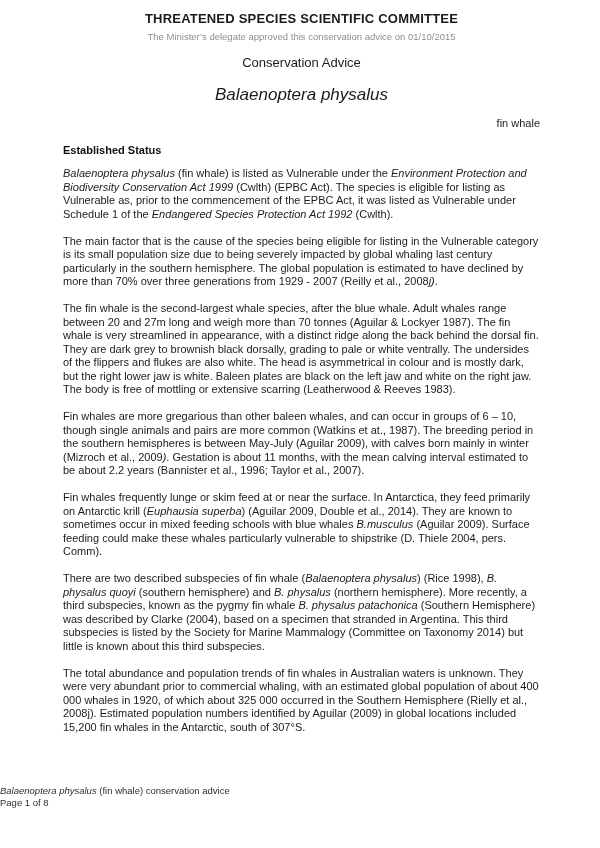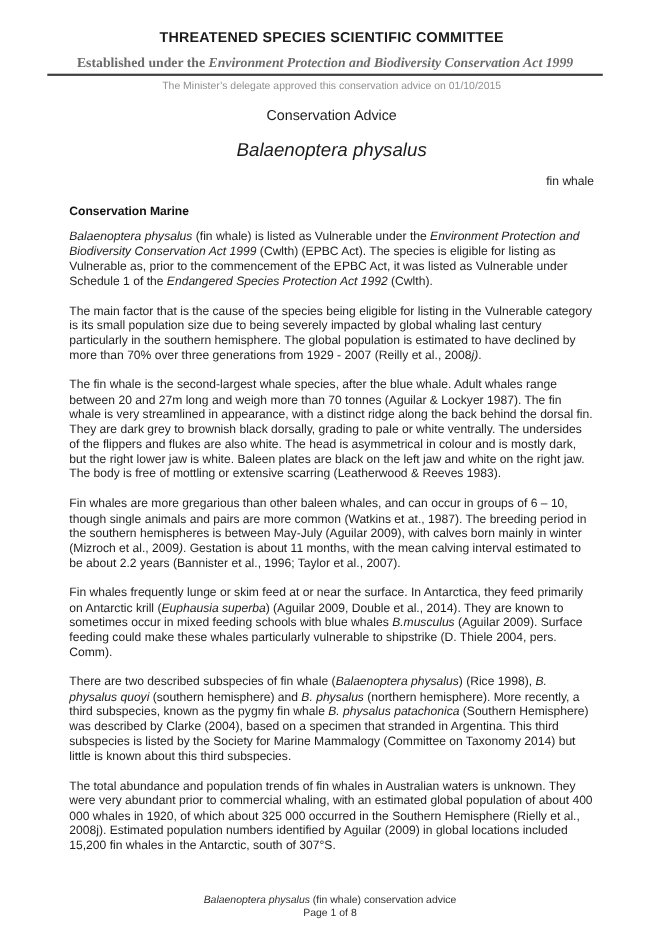--- a/index.html
+++ b/index.html
@@ -2,21 +2,21 @@
 <html><head>
 <meta charset="utf-8">
 <style>
   html, body { margin:0; padding:0; background:#ffffff; }
   .page {
     position: relative;
     width: 600px;
     height: 848px;
     box-sizing: border-box;
     background: #ffffff;
-    padding: 26px 60px 0 63px;
+    padding: 11px 60px 0 63px;
     font-family: "Liberation Sans", sans-serif;
     font-size: 11px;
     line-height: 13.5px;
     color: #1c1c1c;
     overflow: hidden;
   }
   .committee {
     text-align: center;
     font-weight: 700;
     font-size: 13px;
@@ -71,49 +71,45 @@
     margin: 13px 0 10px;
     color: #111111;
   }
   .section-heading.desc { margin: 13.5px 0 8px; }
   p.body-par { margin: 0 0 13.5px; }
   p.body-par em { font-style: italic; }
   .footer {
     position: absolute;
     left: 0;
     right: 0;
-    bottom: 12px;
-    text-align: center;
+    bottom: 40px;
     font-size: 9.5px;
     line-height: 11.5px;
     color: #2e2e2e;
   }
   .footer em { font-style: italic; }
 </style>
 </head>
 <body>
 
 <main class="page">
 
   <header>
     <div class="committee">THREATENED SPECIES SCIENTIFIC COMMITTEE</div>
-    <div class="established">
-      <span>Established under the </span><em>Environment Protection and Biodiversity Conservation Act 1999</em>
-    </div>
     <div class="approval">The Minister’s delegate approved this conservation advice on 01/10/2015</div>
   </header>
 
   <h1 class="doc-type">Conservation Advice</h1>
 
   <h2 class="species">Balaenoptera physalus</h2>
 
   <div class="common">fin whale</div>
 
   <section>
-    <h3 class="section-heading">Conservation Marine</h3>
+    <h3 class="section-heading">Established Status</h3>
     <p class="body-par"><em>Balaenoptera physalus</em> (fin whale) is listed as Vulnerable under the <em>Environment Protection and Biodiversity Conservation Act 1999</em> (Cwlth) (EPBC Act). The species is eligible for listing as Vulnerable as, prior to the commencement of the EPBC Act, it was listed as Vulnerable under Schedule 1 of the <em>Endangered Species Protection Act 1992</em> (Cwlth).</p>
     <p class="body-par">The main factor that is the cause of the species being eligible for listing in the Vulnerable category is its small population size due to being severely impacted by global whaling last century particularly in the southern hemisphere.  The global population is estimated to have declined by more than 70% over three generations from 1929 - 2007 (Reilly et al., 2008<em>j)</em>.</p>
   </section>
 
   <section>
     <p class="body-par">The fin whale is the second-largest whale species, after the blue whale. Adult whales range between 20 and 27m long and weigh more than 70 tonnes (Aguilar &amp; Lockyer 1987). The fin whale is very streamlined in appearance, with a distinct ridge along the back behind the dorsal fin. They are dark grey to brownish black dorsally, grading to pale or white ventrally. The undersides of the flippers and flukes are also white. The head is asymmetrical in colour and is mostly dark, but the right lower jaw is white. Baleen plates are black on the left jaw and white on the right jaw. The body is free of mottling or extensive scarring (Leatherwood &amp; Reeves 1983).</p>
     <p class="body-par">Fin whales are more gregarious than other baleen whales, and can occur in groups of 6 – 10, though single animals and pairs are more common (Watkins et at., 1987). The breeding period in the southern hemispheres is between May-July (Aguilar 2009), with calves born mainly in winter (Mizroch et al., 2009<em>)</em>. Gestation is about 11 months, with the mean calving interval estimated to be about 2.2 years (Bannister et al., 1996; Taylor et al., 2007).</p>
     <p class="body-par">Fin whales frequently lunge or skim feed at or near the surface. In Antarctica, they feed primarily on Antarctic krill (<em>Euphausia superba</em>) (Aguilar 2009, Double et al., 2014). They are known to sometimes occur in mixed feeding schools with blue whales <em>B.musculus</em> (Aguilar 2009). Surface feeding could make these whales particularly vulnerable to shipstrike (D. Thiele 2004, pers. Comm).</p>
     <p class="body-par">There are two described subspecies of fin whale (<em>Balaenoptera physalus</em>) (Rice 1998), <em>B. physalus quoyi</em>  (southern hemisphere) and <em>B. physalus</em> (northern hemisphere). More recently, a third subspecies, known as the pygmy fin whale <em>B. physalus patachonica</em> (Southern Hemisphere) was described by Clarke (2004), based on a specimen that stranded in Argentina. This third subspecies is listed by the Society for Marine Mammalogy (Committee on Taxonomy 2014) but little is known about this third subspecies.</p>
     <p class="body-par">The total abundance and population trends of fin whales in Australian waters is unknown. They were very abundant prior to commercial whaling, with an estimated global population of about 400 000 whales in 1920, of which about 325 000 occurred in the Southern Hemisphere (Rielly et al., 2008j). Estimated population numbers identified by Aguilar (2009) in global locations included 15,200 fin whales in the Antarctic, south of 307°S.</p>

